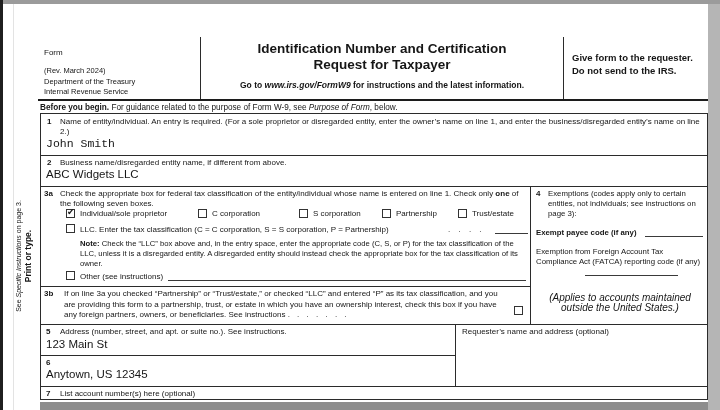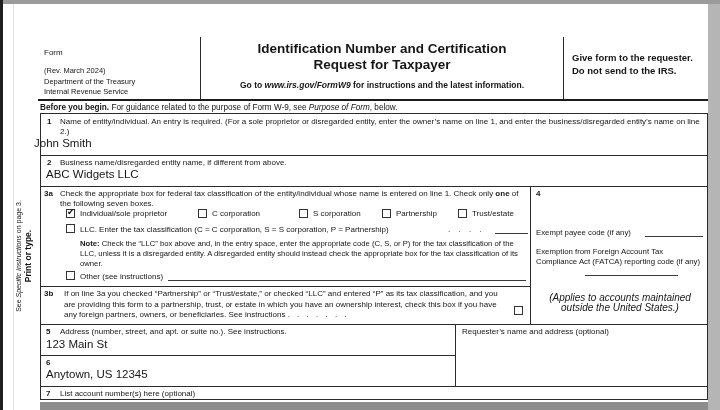--- a/index.html
+++ b/index.html
@@ -61,21 +61,21 @@
   .sb-print{ font-size:8.5px; font-weight:bold; line-height:11px; }
 
   
   .num   { position:absolute; font-size:8px; font-weight:bold; }
   .lbl   { position:absolute; font-size:8px; line-height:10px; }
   .val   { position:absolute; font-size:11.5px; }
   .entry-line { position:absolute; border-bottom:1px solid #3a3a3a; }
 
   .l1-num { left:47px; top:117px; }
   .l1-lbl { left:60px; top:117px; width:648px; }
-  .l1-val { left:34px; top:137px; }
+  .l1-val { left:46px; top:137px;font-family:Liberation Mono, monospace; }
 
   .l2-num { left:47px; top:158px; }
   .l2-lbl { left:60px; top:158px; width:640px; }
   .l2-val { left:46px; top:168px; }
 
   .l3a-num { left:44px; top:189px; }
   .l3a-lbl { left:60px; top:189px; width:466px; }
   .bold-inline { font-weight:bold; }
 
   .cb { position:absolute; width:9px; height:9px; border:1px solid #333; background:#fff; }
@@ -98,21 +98,21 @@
   .other-lbl  { left:80px; top:272px; }
   .other-entry{ left:168px; top:271px; width:358px; height:10px; }
 
   .l3b-num { left:44px; top:289px; }
   .l3b-lbl { left:64px; top:289px; width:446px; line-height:10.5px; }
   .l3b-dots{ word-spacing:5px; }
   .l3b-cb  { left:514px; top:306px; }
 
   .b4-num   { left:536px; top:189px; }
   .b4-lbl   { left:548px; top:189px; width:154px; font-size:7.8px; }
-  .b4-exempt{ left:536px; top:228px; font-size:7.8px; }
+  .b4-exempt{ left:536px; top:228px; font-size:7.8px;font-weight:bold; }
   .b4-exline{ left:645px; top:227px; width:58px; height:10px; }
   .b4-fatca { left:536px; top:247px; width:170px; font-size:7.8px; }
   .b4-faline{ left:585px; top:266px; width:93px; height:10px; }
   .b4-applies{ position:absolute; left:540px; top:293px; width:160px; font-size:10px;
                font-style:italic; text-align:center; line-height:10px; }
 
   .l5-num { left:46px; top:327px; }
   .l5-lbl { left:60px; top:327px; width:380px; }
   .l5-val { left:46px; top:338px; }
 
@@ -207,20 +207,21 @@
 
   <div class="cb other-cb"></div>
   <span class="lbl other-lbl">Other (see instructions)</span>
   <div class="entry-line other-entry"></div>
 
   <span class="num l3b-num">3b</span>
   <div class="lbl l3b-lbl"><span>If on line 3a you checked “Partnership” or “Trust/estate,” or checked “LLC” and entered “P” as its tax classification, and you are providing this form to a partnership, trust, or estate in which you have an ownership interest, check this box if you have any foreign partners, owners, or beneficiaries. See instructions </span><span class="l3b-dots">. . . . . . .</span></div>
   <div class="cb l3b-cb"></div>
 
   <span class="num b4-num">4</span>
+  <div class="lbl b4-lbl">Exemptions (codes apply only to certain entities, not individuals; see instructions on page 3):</div>
   <span class="lbl b4-exempt">Exempt payee code (if any)</span>
   <div class="entry-line b4-exline"></div>
   <div class="lbl b4-fatca">Exemption from Foreign Account Tax Compliance Act (FATCA) reporting code (if any)</div>
   <div class="entry-line b4-faline"></div>
   <div class="b4-applies">(Applies to accounts maintained outside the United States.)</div>
 
   <span class="num l5-num">5</span>
   <div class="lbl l5-lbl">Address (number, street, and apt. or suite no.). See instructions.</div>
   <div class="val l5-val">123 Main St</div>
 

